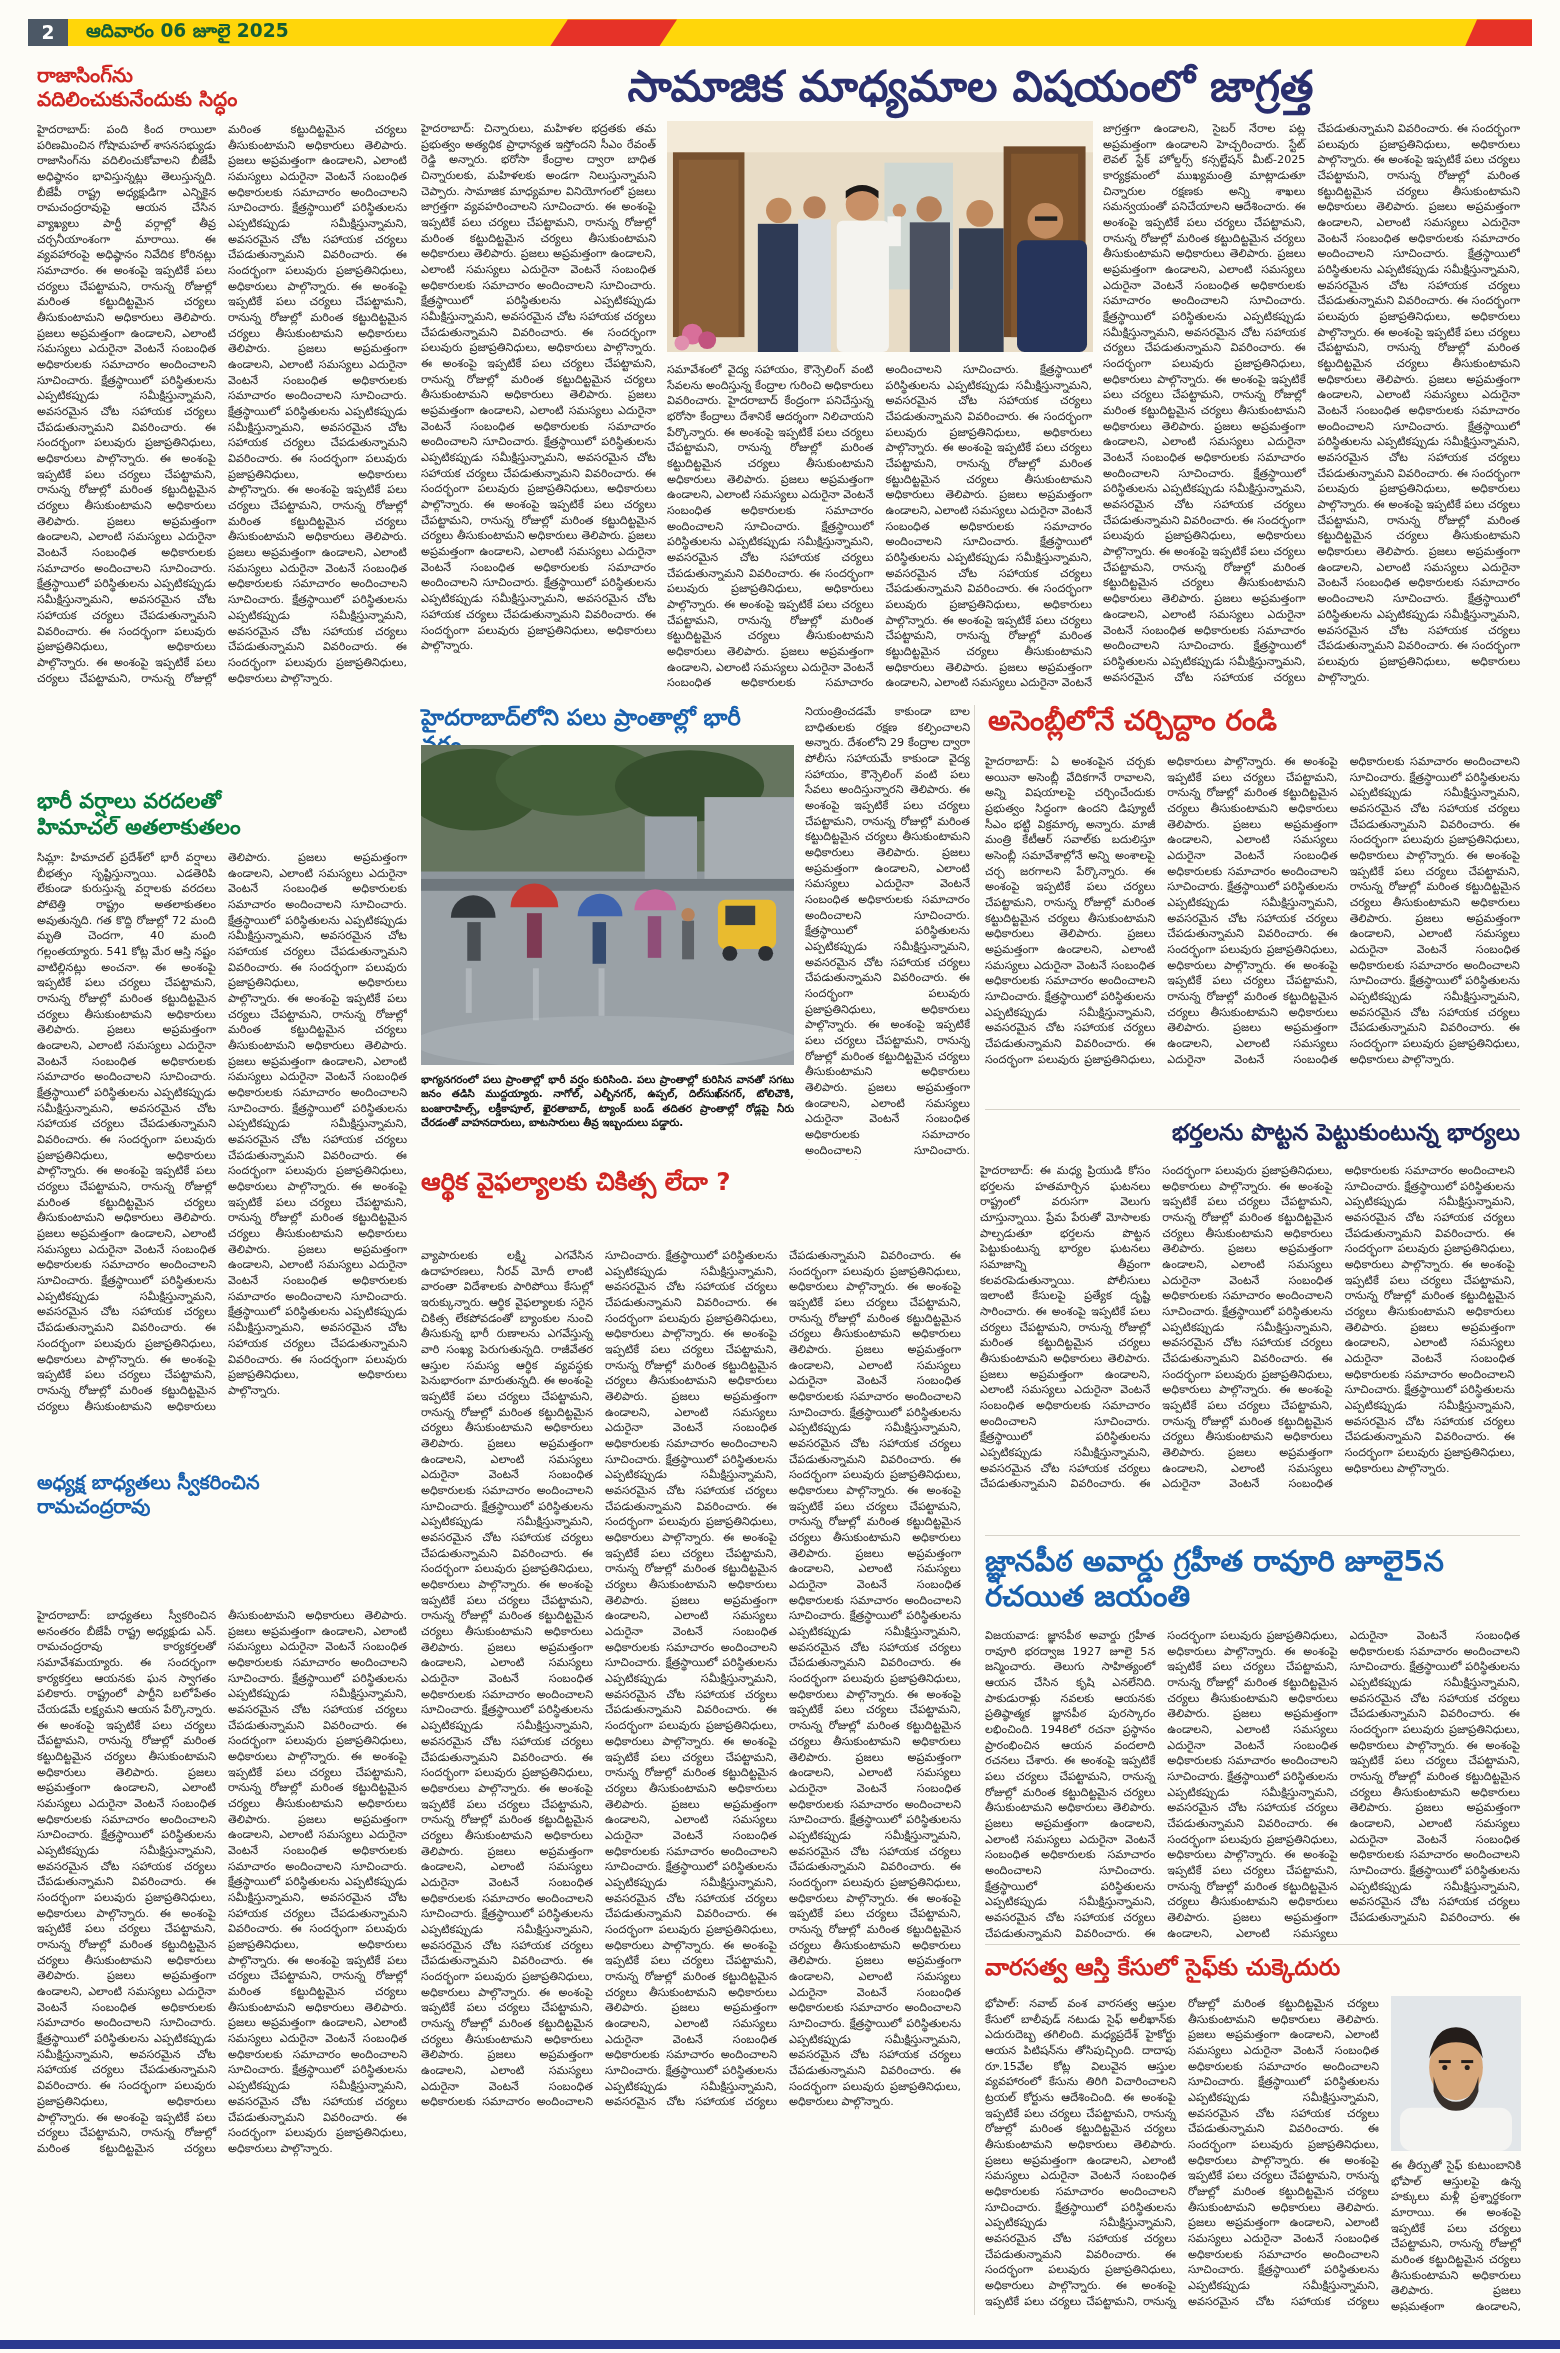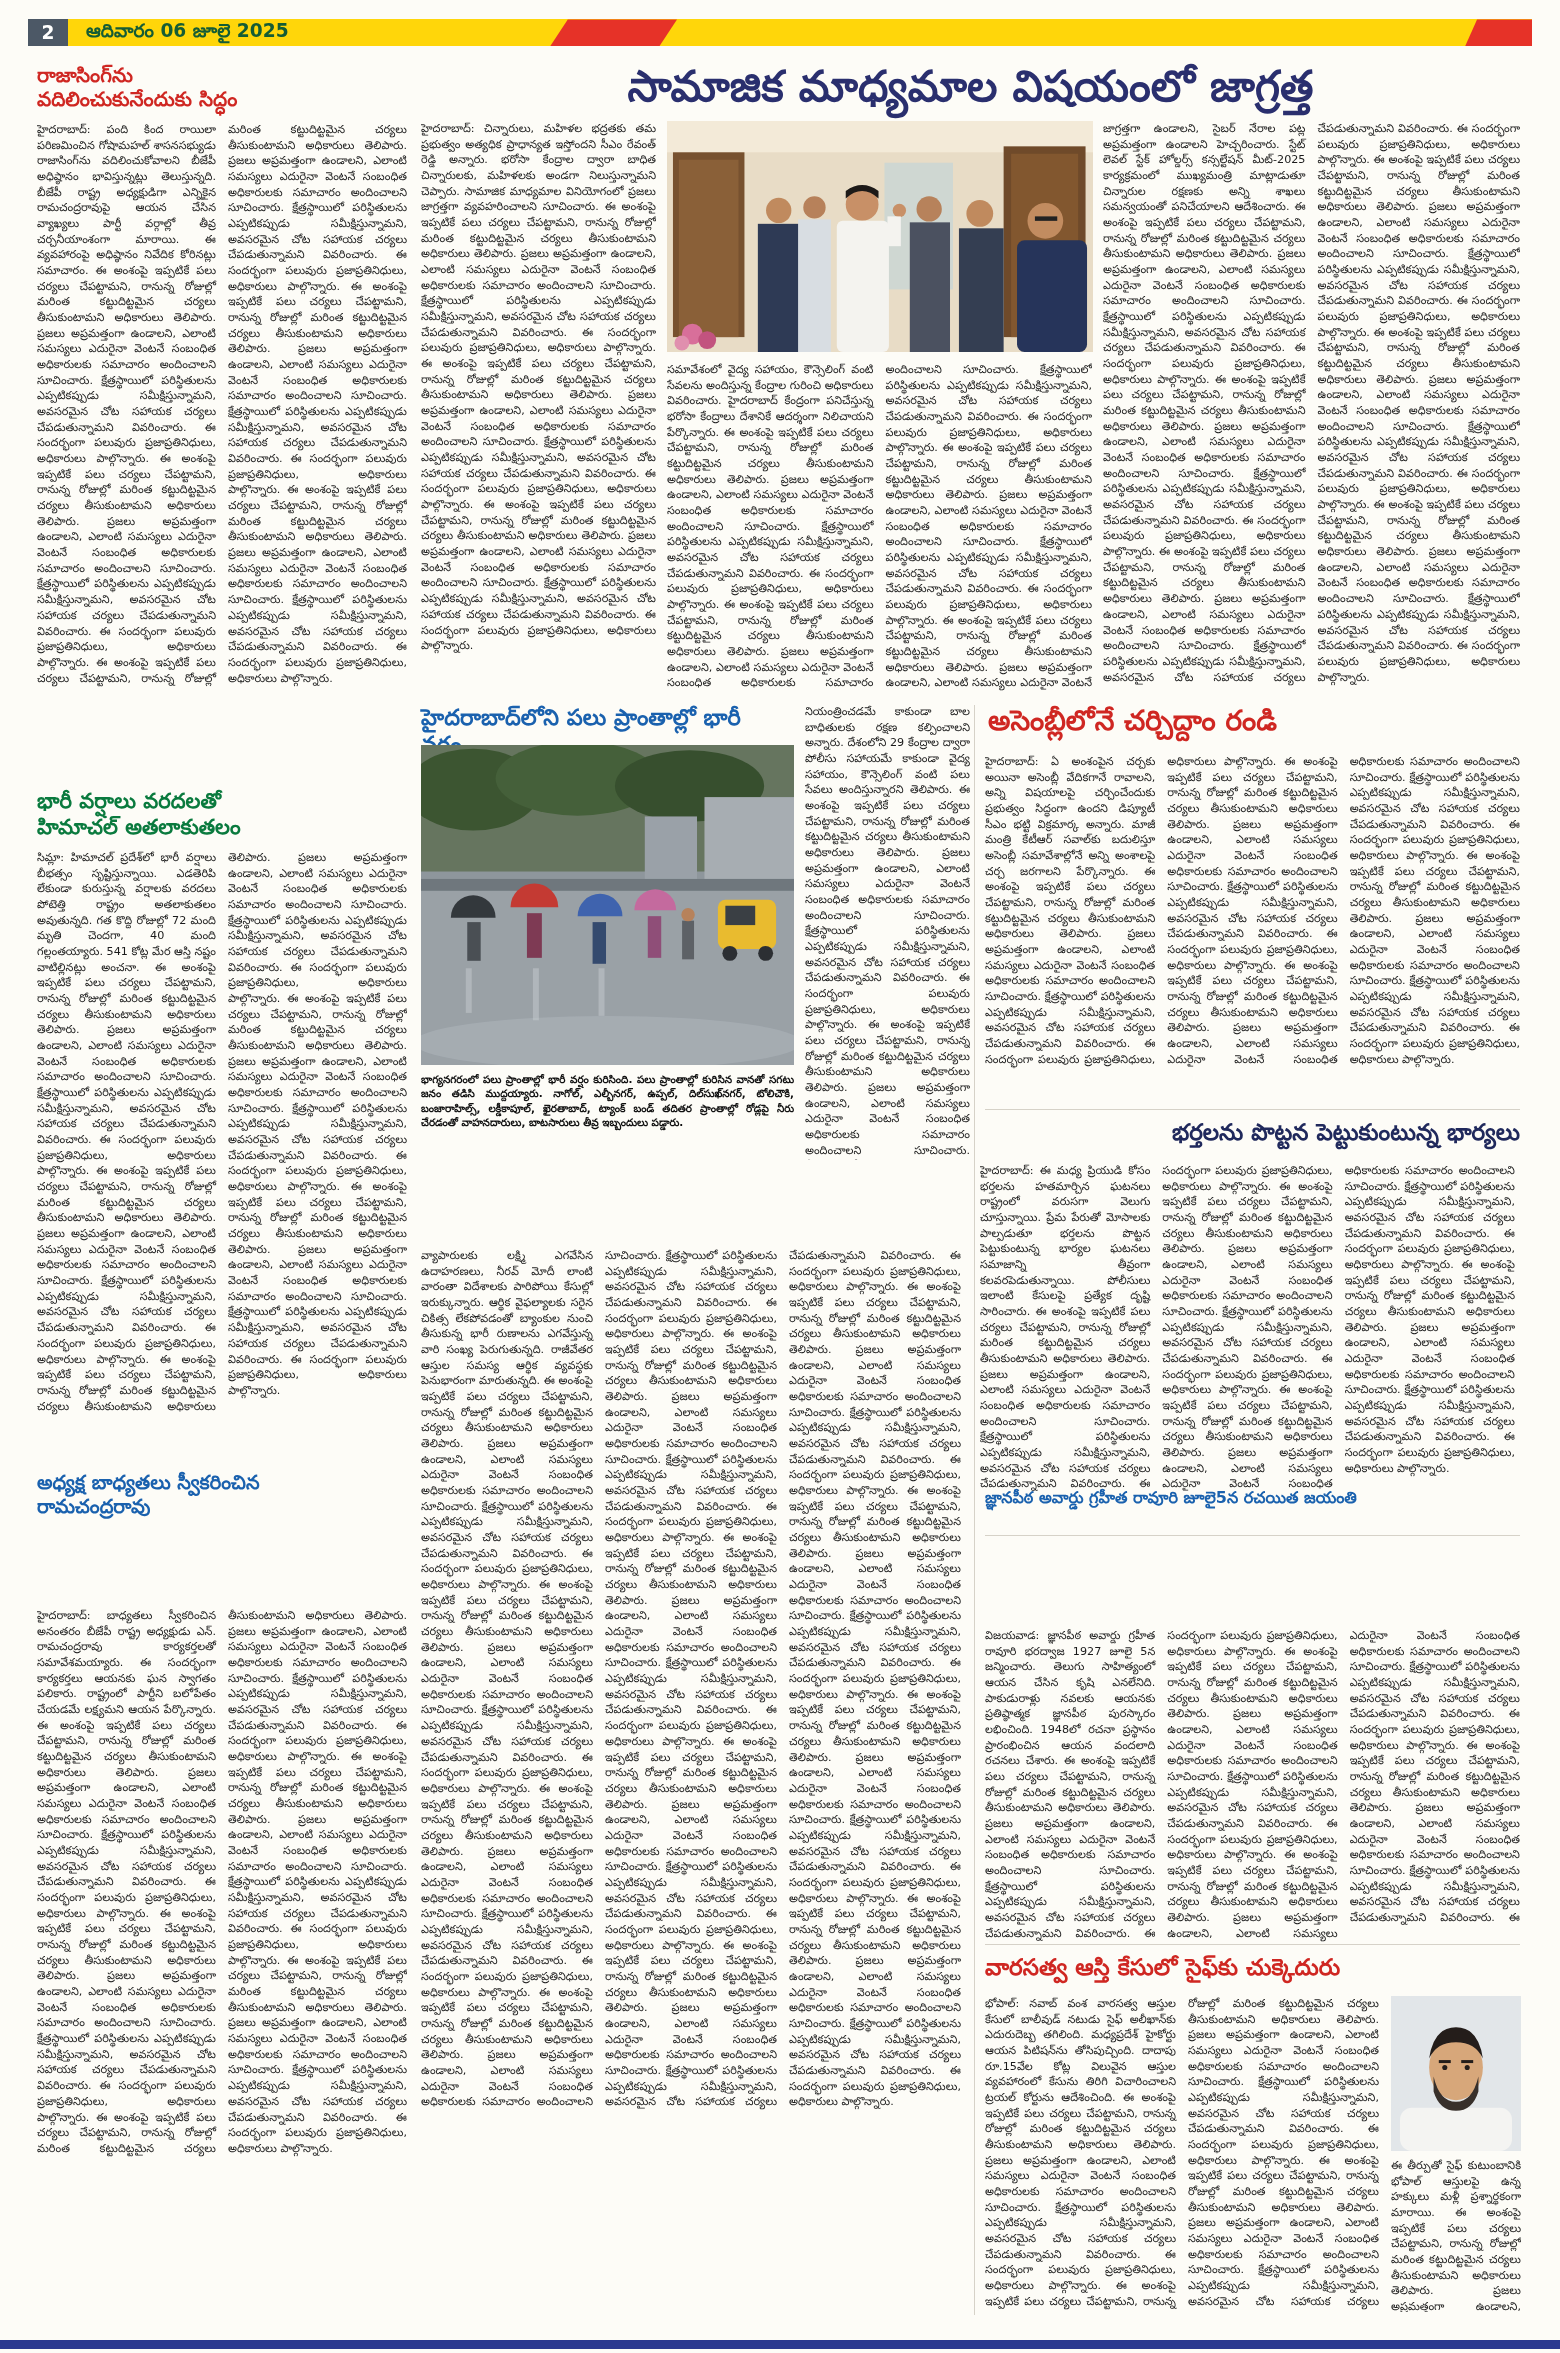--- a/index.html
+++ b/index.html
@@ -153,32 +153,33 @@
     <span>నియంత్రించడమే కాకుండా బాల బాధితులకు రక్షణ కల్పించాలని అన్నారు. దేశంలోని 29 కేంద్రాల ద్వారా పోలీసు సహాయమే కాకుండా వైద్య సహాయం, కౌన్సెలింగ్ వంటి పలు సేవలు అందిస్తున్నారని తెలిపారు.</span>
     <span>ఈ అంశంపై ఇప్పటికే పలు చర్యలు చేపట్టామని, రానున్న రోజుల్లో మరింత కట్టుదిట్టమైన చర్యలు తీసుకుంటామని అధికారులు తెలిపారు. ప్రజలు అప్రమత్తంగా ఉండాలని, ఎలాంటి సమస్యలు ఎదురైనా వెంటనే సంబంధిత అధికారులకు సమాచారం అందించాలని సూచించారు. క్షేత్రస్థాయిలో పరిస్థితులను ఎప్పటికప్పుడు సమీక్షిస్తున్నామని, అవసరమైన చోట సహాయక చర్యలు చేపడుతున్నామని వివరించారు. ఈ సందర్భంగా పలువురు ప్రజాప్రతినిధులు, అధికారులు పాల్గొన్నారు. ఈ అంశంపై ఇప్పటికే పలు చర్యలు చేపట్టామని, రానున్న రోజుల్లో మరింత కట్టుదిట్టమైన చర్యలు తీసుకుంటామని అధికారులు తెలిపారు. ప్రజలు అప్రమత్తంగా ఉండాలని, ఎలాంటి సమస్యలు ఎదురైనా వెంటనే సంబంధిత అధికారులకు సమాచారం అందించాలని సూచించారు. క్షేత్రస్థాయిలో పరిస్థితులను ఎప్పటికప్పుడు సమీక్షిస్తున్నామని, అవసరమైన చోట సహాయక చర్యలు చేపడుతున్నామని వివరించారు. ఈ సందర్భంగా పలువురు ప్రజాప్రతినిధులు, అధికారులు పాల్గొన్నారు.</span>
   </div>
 
   <h2 class="abs h red" style="left:988px;top:704px;width:533px;font-size:28px;">అసెంబ్లీలోనే చర్చిద్దాం రండి</h2>
   <div class="abs body cols3" style="left:985px;top:754px;width:535px;height:316px;">
     <span>హైదరాబాద్: ఏ అంశంపైన చర్చకు అయినా అసెంబ్లీ వేదికగానే రావాలని, అన్ని విషయాలపై చర్చించేందుకు ప్రభుత్వం సిద్ధంగా ఉందని డిప్యూటీ సీఎం భట్టి విక్రమార్క అన్నారు. మాజీ మంత్రి కేటీఆర్ సవాల్‌కు బదులిస్తూ అసెంబ్లీ సమావేశాల్లోనే అన్ని అంశాలపై చర్చ జరగాలని పేర్కొన్నారు.</span>
     <span>ఈ అంశంపై ఇప్పటికే పలు చర్యలు చేపట్టామని, రానున్న రోజుల్లో మరింత కట్టుదిట్టమైన చర్యలు తీసుకుంటామని అధికారులు తెలిపారు. ప్రజలు అప్రమత్తంగా ఉండాలని, ఎలాంటి సమస్యలు ఎదురైనా వెంటనే సంబంధిత అధికారులకు సమాచారం అందించాలని సూచించారు. క్షేత్రస్థాయిలో పరిస్థితులను ఎప్పటికప్పుడు సమీక్షిస్తున్నామని, అవసరమైన చోట సహాయక చర్యలు చేపడుతున్నామని వివరించారు. ఈ సందర్భంగా పలువురు ప్రజాప్రతినిధులు, అధికారులు పాల్గొన్నారు. ఈ అంశంపై ఇప్పటికే పలు చర్యలు చేపట్టామని, రానున్న రోజుల్లో మరింత కట్టుదిట్టమైన చర్యలు తీసుకుంటామని అధికారులు తెలిపారు. ప్రజలు అప్రమత్తంగా ఉండాలని, ఎలాంటి సమస్యలు ఎదురైనా వెంటనే సంబంధిత అధికారులకు సమాచారం అందించాలని సూచించారు. క్షేత్రస్థాయిలో పరిస్థితులను ఎప్పటికప్పుడు సమీక్షిస్తున్నామని, అవసరమైన చోట సహాయక చర్యలు చేపడుతున్నామని వివరించారు. ఈ సందర్భంగా పలువురు ప్రజాప్రతినిధులు, అధికారులు పాల్గొన్నారు. ఈ అంశంపై ఇప్పటికే పలు చర్యలు చేపట్టామని, రానున్న రోజుల్లో మరింత కట్టుదిట్టమైన చర్యలు తీసుకుంటామని అధికారులు తెలిపారు. ప్రజలు అప్రమత్తంగా ఉండాలని, ఎలాంటి సమస్యలు ఎదురైనా వెంటనే సంబంధిత అధికారులకు సమాచారం అందించాలని సూచించారు. క్షేత్రస్థాయిలో పరిస్థితులను ఎప్పటికప్పుడు సమీక్షిస్తున్నామని, అవసరమైన చోట సహాయక చర్యలు చేపడుతున్నామని వివరించారు. ఈ సందర్భంగా పలువురు ప్రజాప్రతినిధులు, అధికారులు పాల్గొన్నారు. ఈ అంశంపై ఇప్పటికే పలు చర్యలు చేపట్టామని, రానున్న రోజుల్లో మరింత కట్టుదిట్టమైన చర్యలు తీసుకుంటామని అధికారులు తెలిపారు. ప్రజలు అప్రమత్తంగా ఉండాలని, ఎలాంటి సమస్యలు ఎదురైనా వెంటనే సంబంధిత అధికారులకు సమాచారం అందించాలని సూచించారు. క్షేత్రస్థాయిలో పరిస్థితులను ఎప్పటికప్పుడు సమీక్షిస్తున్నామని, అవసరమైన చోట సహాయక చర్యలు చేపడుతున్నామని వివరించారు. ఈ సందర్భంగా పలువురు ప్రజాప్రతినిధులు, అధికారులు పాల్గొన్నారు.</span>
   </div>
 
+  <h2 class="abs h red" style="left:421px;top:1167px;width:540px;font-size:24.6px;text-align:left;">ఆర్థిక వైఫల్యాలకు చికిత్స లేదా ?</h2>
   <div class="abs body cols3" style="left:421px;top:1212px;width:540px;height:1099px;margin-top:36px;">
     <span>వ్యాపారులకు లక్ష్మి ఎగవేసిన ఉదాహరణలు, నీరవ్ మోదీ లాంటి వారంతా విదేశాలకు పారిపోయి కేసుల్లో ఇరుక్కున్నారు. ఆర్థిక వైఫల్యాలకు సరైన చికిత్స లేకపోవడంతో బ్యాంకుల నుంచి తీసుకున్న భారీ రుణాలను ఎగవేస్తున్న వారి సంఖ్య పెరుగుతున్నది. రాజీవేతర ఆస్తుల సమస్య ఆర్థిక వ్యవస్థకు పెనుభారంగా మారుతున్నది.</span>
     <span>ఈ అంశంపై ఇప్పటికే పలు చర్యలు చేపట్టామని, రానున్న రోజుల్లో మరింత కట్టుదిట్టమైన చర్యలు తీసుకుంటామని అధికారులు తెలిపారు. ప్రజలు అప్రమత్తంగా ఉండాలని, ఎలాంటి సమస్యలు ఎదురైనా వెంటనే సంబంధిత అధికారులకు సమాచారం అందించాలని సూచించారు. క్షేత్రస్థాయిలో పరిస్థితులను ఎప్పటికప్పుడు సమీక్షిస్తున్నామని, అవసరమైన చోట సహాయక చర్యలు చేపడుతున్నామని వివరించారు. ఈ సందర్భంగా పలువురు ప్రజాప్రతినిధులు, అధికారులు పాల్గొన్నారు. ఈ అంశంపై ఇప్పటికే పలు చర్యలు చేపట్టామని, రానున్న రోజుల్లో మరింత కట్టుదిట్టమైన చర్యలు తీసుకుంటామని అధికారులు తెలిపారు. ప్రజలు అప్రమత్తంగా ఉండాలని, ఎలాంటి సమస్యలు ఎదురైనా వెంటనే సంబంధిత అధికారులకు సమాచారం అందించాలని సూచించారు. క్షేత్రస్థాయిలో పరిస్థితులను ఎప్పటికప్పుడు సమీక్షిస్తున్నామని, అవసరమైన చోట సహాయక చర్యలు చేపడుతున్నామని వివరించారు. ఈ సందర్భంగా పలువురు ప్రజాప్రతినిధులు, అధికారులు పాల్గొన్నారు. ఈ అంశంపై ఇప్పటికే పలు చర్యలు చేపట్టామని, రానున్న రోజుల్లో మరింత కట్టుదిట్టమైన చర్యలు తీసుకుంటామని అధికారులు తెలిపారు. ప్రజలు అప్రమత్తంగా ఉండాలని, ఎలాంటి సమస్యలు ఎదురైనా వెంటనే సంబంధిత అధికారులకు సమాచారం అందించాలని సూచించారు. క్షేత్రస్థాయిలో పరిస్థితులను ఎప్పటికప్పుడు సమీక్షిస్తున్నామని, అవసరమైన చోట సహాయక చర్యలు చేపడుతున్నామని వివరించారు. ఈ సందర్భంగా పలువురు ప్రజాప్రతినిధులు, అధికారులు పాల్గొన్నారు. ఈ అంశంపై ఇప్పటికే పలు చర్యలు చేపట్టామని, రానున్న రోజుల్లో మరింత కట్టుదిట్టమైన చర్యలు తీసుకుంటామని అధికారులు తెలిపారు. ప్రజలు అప్రమత్తంగా ఉండాలని, ఎలాంటి సమస్యలు ఎదురైనా వెంటనే సంబంధిత అధికారులకు సమాచారం అందించాలని సూచించారు. క్షేత్రస్థాయిలో పరిస్థితులను ఎప్పటికప్పుడు సమీక్షిస్తున్నామని, అవసరమైన చోట సహాయక చర్యలు చేపడుతున్నామని వివరించారు. ఈ సందర్భంగా పలువురు ప్రజాప్రతినిధులు, అధికారులు పాల్గొన్నారు. ఈ అంశంపై ఇప్పటికే పలు చర్యలు చేపట్టామని, రానున్న రోజుల్లో మరింత కట్టుదిట్టమైన చర్యలు తీసుకుంటామని అధికారులు తెలిపారు. ప్రజలు అప్రమత్తంగా ఉండాలని, ఎలాంటి సమస్యలు ఎదురైనా వెంటనే సంబంధిత అధికారులకు సమాచారం అందించాలని సూచించారు. క్షేత్రస్థాయిలో పరిస్థితులను ఎప్పటికప్పుడు సమీక్షిస్తున్నామని, అవసరమైన చోట సహాయక చర్యలు చేపడుతున్నామని వివరించారు. ఈ సందర్భంగా పలువురు ప్రజాప్రతినిధులు, అధికారులు పాల్గొన్నారు. ఈ అంశంపై ఇప్పటికే పలు చర్యలు చేపట్టామని, రానున్న రోజుల్లో మరింత కట్టుదిట్టమైన చర్యలు తీసుకుంటామని అధికారులు తెలిపారు. ప్రజలు అప్రమత్తంగా ఉండాలని, ఎలాంటి సమస్యలు ఎదురైనా వెంటనే సంబంధిత అధికారులకు సమాచారం అందించాలని సూచించారు. క్షేత్రస్థాయిలో పరిస్థితులను ఎప్పటికప్పుడు సమీక్షిస్తున్నామని, అవసరమైన చోట సహాయక చర్యలు చేపడుతున్నామని వివరించారు. ఈ సందర్భంగా పలువురు ప్రజాప్రతినిధులు, అధికారులు పాల్గొన్నారు. ఈ అంశంపై ఇప్పటికే పలు చర్యలు చేపట్టామని, రానున్న రోజుల్లో మరింత కట్టుదిట్టమైన చర్యలు తీసుకుంటామని అధికారులు తెలిపారు. ప్రజలు అప్రమత్తంగా ఉండాలని, ఎలాంటి సమస్యలు ఎదురైనా వెంటనే సంబంధిత అధికారులకు సమాచారం అందించాలని సూచించారు. క్షేత్రస్థాయిలో పరిస్థితులను ఎప్పటికప్పుడు సమీక్షిస్తున్నామని, అవసరమైన చోట సహాయక చర్యలు చేపడుతున్నామని వివరించారు. ఈ సందర్భంగా పలువురు ప్రజాప్రతినిధులు, అధికారులు పాల్గొన్నారు. ఈ అంశంపై ఇప్పటికే పలు చర్యలు చేపట్టామని, రానున్న రోజుల్లో మరింత కట్టుదిట్టమైన చర్యలు తీసుకుంటామని అధికారులు తెలిపారు. ప్రజలు అప్రమత్తంగా ఉండాలని, ఎలాంటి సమస్యలు ఎదురైనా వెంటనే సంబంధిత అధికారులకు సమాచారం అందించాలని సూచించారు. క్షేత్రస్థాయిలో పరిస్థితులను ఎప్పటికప్పుడు సమీక్షిస్తున్నామని, అవసరమైన చోట సహాయక చర్యలు చేపడుతున్నామని వివరించారు. ఈ సందర్భంగా పలువురు ప్రజాప్రతినిధులు, అధికారులు పాల్గొన్నారు. ఈ అంశంపై ఇప్పటికే పలు చర్యలు చేపట్టామని, రానున్న రోజుల్లో మరింత కట్టుదిట్టమైన చర్యలు తీసుకుంటామని అధికారులు తెలిపారు. ప్రజలు అప్రమత్తంగా ఉండాలని, ఎలాంటి సమస్యలు ఎదురైనా వెంటనే సంబంధిత అధికారులకు సమాచారం అందించాలని సూచించారు. క్షేత్రస్థాయిలో పరిస్థితులను ఎప్పటికప్పుడు సమీక్షిస్తున్నామని, అవసరమైన చోట సహాయక చర్యలు చేపడుతున్నామని వివరించారు. ఈ సందర్భంగా పలువురు ప్రజాప్రతినిధులు, అధికారులు పాల్గొన్నారు. ఈ అంశంపై ఇప్పటికే పలు చర్యలు చేపట్టామని, రానున్న రోజుల్లో మరింత కట్టుదిట్టమైన చర్యలు తీసుకుంటామని అధికారులు తెలిపారు. ప్రజలు అప్రమత్తంగా ఉండాలని, ఎలాంటి సమస్యలు ఎదురైనా వెంటనే సంబంధిత అధికారులకు సమాచారం అందించాలని సూచించారు. క్షేత్రస్థాయిలో పరిస్థితులను ఎప్పటికప్పుడు సమీక్షిస్తున్నామని, అవసరమైన చోట సహాయక చర్యలు చేపడుతున్నామని వివరించారు. ఈ సందర్భంగా పలువురు ప్రజాప్రతినిధులు, అధికారులు పాల్గొన్నారు. ఈ అంశంపై ఇప్పటికే పలు చర్యలు చేపట్టామని, రానున్న రోజుల్లో మరింత కట్టుదిట్టమైన చర్యలు తీసుకుంటామని అధికారులు తెలిపారు. ప్రజలు అప్రమత్తంగా ఉండాలని, ఎలాంటి సమస్యలు ఎదురైనా వెంటనే సంబంధిత అధికారులకు సమాచారం అందించాలని సూచించారు. క్షేత్రస్థాయిలో పరిస్థితులను ఎప్పటికప్పుడు సమీక్షిస్తున్నామని, అవసరమైన చోట సహాయక చర్యలు చేపడుతున్నామని వివరించారు. ఈ సందర్భంగా పలువురు ప్రజాప్రతినిధులు, అధికారులు పాల్గొన్నారు. ఈ అంశంపై ఇప్పటికే పలు చర్యలు చేపట్టామని, రానున్న రోజుల్లో మరింత కట్టుదిట్టమైన చర్యలు తీసుకుంటామని అధికారులు తెలిపారు. ప్రజలు అప్రమత్తంగా ఉండాలని, ఎలాంటి సమస్యలు ఎదురైనా వెంటనే సంబంధిత అధికారులకు సమాచారం అందించాలని సూచించారు. క్షేత్రస్థాయిలో పరిస్థితులను ఎప్పటికప్పుడు సమీక్షిస్తున్నామని, అవసరమైన చోట సహాయక చర్యలు చేపడుతున్నామని వివరించారు. ఈ సందర్భంగా పలువురు ప్రజాప్రతినిధులు, అధికారులు పాల్గొన్నారు.</span>
   </div>
 
   <h2 class="abs h dnavy" style="left:985px;top:1118px;width:535px;font-size:23px;text-align:right;">భర్తలను పొట్టన పెట్టుకుంటున్న భార్యలు</h2>
   <div class="abs body cols3" style="left:980px;top:1163px;width:535px;height:373px;">
     <span>హైదరాబాద్: ఈ మధ్య ప్రియుడి కోసం భర్తలను హతమార్చిన ఘటనలు రాష్ట్రంలో వరుసగా వెలుగు చూస్తున్నాయి. ప్రేమ పేరుతో మోసాలకు పాల్పడుతూ భర్తలను పొట్టన పెట్టుకుంటున్న భార్యల ఘటనలు సమాజాన్ని తీవ్రంగా కలవరపెడుతున్నాయి. పోలీసులు ఇలాంటి కేసులపై ప్రత్యేక దృష్టి సారించారు.</span>
     <span>ఈ అంశంపై ఇప్పటికే పలు చర్యలు చేపట్టామని, రానున్న రోజుల్లో మరింత కట్టుదిట్టమైన చర్యలు తీసుకుంటామని అధికారులు తెలిపారు. ప్రజలు అప్రమత్తంగా ఉండాలని, ఎలాంటి సమస్యలు ఎదురైనా వెంటనే సంబంధిత అధికారులకు సమాచారం అందించాలని సూచించారు. క్షేత్రస్థాయిలో పరిస్థితులను ఎప్పటికప్పుడు సమీక్షిస్తున్నామని, అవసరమైన చోట సహాయక చర్యలు చేపడుతున్నామని వివరించారు. ఈ సందర్భంగా పలువురు ప్రజాప్రతినిధులు, అధికారులు పాల్గొన్నారు. ఈ అంశంపై ఇప్పటికే పలు చర్యలు చేపట్టామని, రానున్న రోజుల్లో మరింత కట్టుదిట్టమైన చర్యలు తీసుకుంటామని అధికారులు తెలిపారు. ప్రజలు అప్రమత్తంగా ఉండాలని, ఎలాంటి సమస్యలు ఎదురైనా వెంటనే సంబంధిత అధికారులకు సమాచారం అందించాలని సూచించారు. క్షేత్రస్థాయిలో పరిస్థితులను ఎప్పటికప్పుడు సమీక్షిస్తున్నామని, అవసరమైన చోట సహాయక చర్యలు చేపడుతున్నామని వివరించారు. ఈ సందర్భంగా పలువురు ప్రజాప్రతినిధులు, అధికారులు పాల్గొన్నారు. ఈ అంశంపై ఇప్పటికే పలు చర్యలు చేపట్టామని, రానున్న రోజుల్లో మరింత కట్టుదిట్టమైన చర్యలు తీసుకుంటామని అధికారులు తెలిపారు. ప్రజలు అప్రమత్తంగా ఉండాలని, ఎలాంటి సమస్యలు ఎదురైనా వెంటనే సంబంధిత అధికారులకు సమాచారం అందించాలని సూచించారు. క్షేత్రస్థాయిలో పరిస్థితులను ఎప్పటికప్పుడు సమీక్షిస్తున్నామని, అవసరమైన చోట సహాయక చర్యలు చేపడుతున్నామని వివరించారు. ఈ సందర్భంగా పలువురు ప్రజాప్రతినిధులు, అధికారులు పాల్గొన్నారు. ఈ అంశంపై ఇప్పటికే పలు చర్యలు చేపట్టామని, రానున్న రోజుల్లో మరింత కట్టుదిట్టమైన చర్యలు తీసుకుంటామని అధికారులు తెలిపారు. ప్రజలు అప్రమత్తంగా ఉండాలని, ఎలాంటి సమస్యలు ఎదురైనా వెంటనే సంబంధిత అధికారులకు సమాచారం అందించాలని సూచించారు. క్షేత్రస్థాయిలో పరిస్థితులను ఎప్పటికప్పుడు సమీక్షిస్తున్నామని, అవసరమైన చోట సహాయక చర్యలు చేపడుతున్నామని వివరించారు. ఈ సందర్భంగా పలువురు ప్రజాప్రతినిధులు, అధికారులు పాల్గొన్నారు.</span>
   </div>
 
-  <h2 class="abs h blue" style="left:985px;top:1488px;width:535px;font-size:16px;">జ్ఞానపీఠ అవార్డు గ్రహీత రావూరి జూలై5న రచయిత జయంతి</h2>
+  <h2 class="abs h blue" style="left:985px;top:1544px;width:535px;font-size:29px;">జ్ఞానపీఠ అవార్డు గ్రహీత రావూరి జూలై5న రచయిత జయంతి</h2>
   <div class="abs body cols3" style="left:985px;top:1628px;width:535px;height:316px;">
     <span>విజయవాడ: జ్ఞానపీఠ అవార్డు గ్రహీత రావూరి భరద్వాజ 1927 జూలై 5న జన్మించారు. తెలుగు సాహిత్యంలో ఆయన చేసిన కృషి ఎనలేనిది. పాకుడురాళ్లు నవలకు ఆయనకు ప్రతిష్ఠాత్మక జ్ఞానపీఠ పురస్కారం లభించింది. 1948లో రచనా ప్రస్థానం ప్రారంభించిన ఆయన వందలాది రచనలు చేశారు.</span>
     <span>ఈ అంశంపై ఇప్పటికే పలు చర్యలు చేపట్టామని, రానున్న రోజుల్లో మరింత కట్టుదిట్టమైన చర్యలు తీసుకుంటామని అధికారులు తెలిపారు. ప్రజలు అప్రమత్తంగా ఉండాలని, ఎలాంటి సమస్యలు ఎదురైనా వెంటనే సంబంధిత అధికారులకు సమాచారం అందించాలని సూచించారు. క్షేత్రస్థాయిలో పరిస్థితులను ఎప్పటికప్పుడు సమీక్షిస్తున్నామని, అవసరమైన చోట సహాయక చర్యలు చేపడుతున్నామని వివరించారు. ఈ సందర్భంగా పలువురు ప్రజాప్రతినిధులు, అధికారులు పాల్గొన్నారు. ఈ అంశంపై ఇప్పటికే పలు చర్యలు చేపట్టామని, రానున్న రోజుల్లో మరింత కట్టుదిట్టమైన చర్యలు తీసుకుంటామని అధికారులు తెలిపారు. ప్రజలు అప్రమత్తంగా ఉండాలని, ఎలాంటి సమస్యలు ఎదురైనా వెంటనే సంబంధిత అధికారులకు సమాచారం అందించాలని సూచించారు. క్షేత్రస్థాయిలో పరిస్థితులను ఎప్పటికప్పుడు సమీక్షిస్తున్నామని, అవసరమైన చోట సహాయక చర్యలు చేపడుతున్నామని వివరించారు. ఈ సందర్భంగా పలువురు ప్రజాప్రతినిధులు, అధికారులు పాల్గొన్నారు. ఈ అంశంపై ఇప్పటికే పలు చర్యలు చేపట్టామని, రానున్న రోజుల్లో మరింత కట్టుదిట్టమైన చర్యలు తీసుకుంటామని అధికారులు తెలిపారు. ప్రజలు అప్రమత్తంగా ఉండాలని, ఎలాంటి సమస్యలు ఎదురైనా వెంటనే సంబంధిత అధికారులకు సమాచారం అందించాలని సూచించారు. క్షేత్రస్థాయిలో పరిస్థితులను ఎప్పటికప్పుడు సమీక్షిస్తున్నామని, అవసరమైన చోట సహాయక చర్యలు చేపడుతున్నామని వివరించారు. ఈ సందర్భంగా పలువురు ప్రజాప్రతినిధులు, అధికారులు పాల్గొన్నారు. ఈ అంశంపై ఇప్పటికే పలు చర్యలు చేపట్టామని, రానున్న రోజుల్లో మరింత కట్టుదిట్టమైన చర్యలు తీసుకుంటామని అధికారులు తెలిపారు. ప్రజలు అప్రమత్తంగా ఉండాలని, ఎలాంటి సమస్యలు ఎదురైనా వెంటనే సంబంధిత అధికారులకు సమాచారం అందించాలని సూచించారు. క్షేత్రస్థాయిలో పరిస్థితులను ఎప్పటికప్పుడు సమీక్షిస్తున్నామని, అవసరమైన చోట సహాయక చర్యలు చేపడుతున్నామని వివరించారు. ఈ సందర్భంగా పలువురు ప్రజాప్రతినిధులు, అధికారులు పాల్గొన్నారు.</span>
   </div>
 
   <h2 class="abs h red" style="left:985px;top:1953px;width:535px;font-size:23px;">వారసత్వ ఆస్తి కేసులో సైఫ్‌కు చుక్కెదురు</h2>
   <div class="abs photo" style="left:1391px;top:1996px;width:130px;height:155px;">
     <svg viewBox="0 0 174 208" preserveAspectRatio="none">
       <rect width="174" height="208" fill="#e2e6e9"></rect>
       <rect x="12" y="150" width="150" height="58" rx="16" fill="#f4f4f2"></rect>

